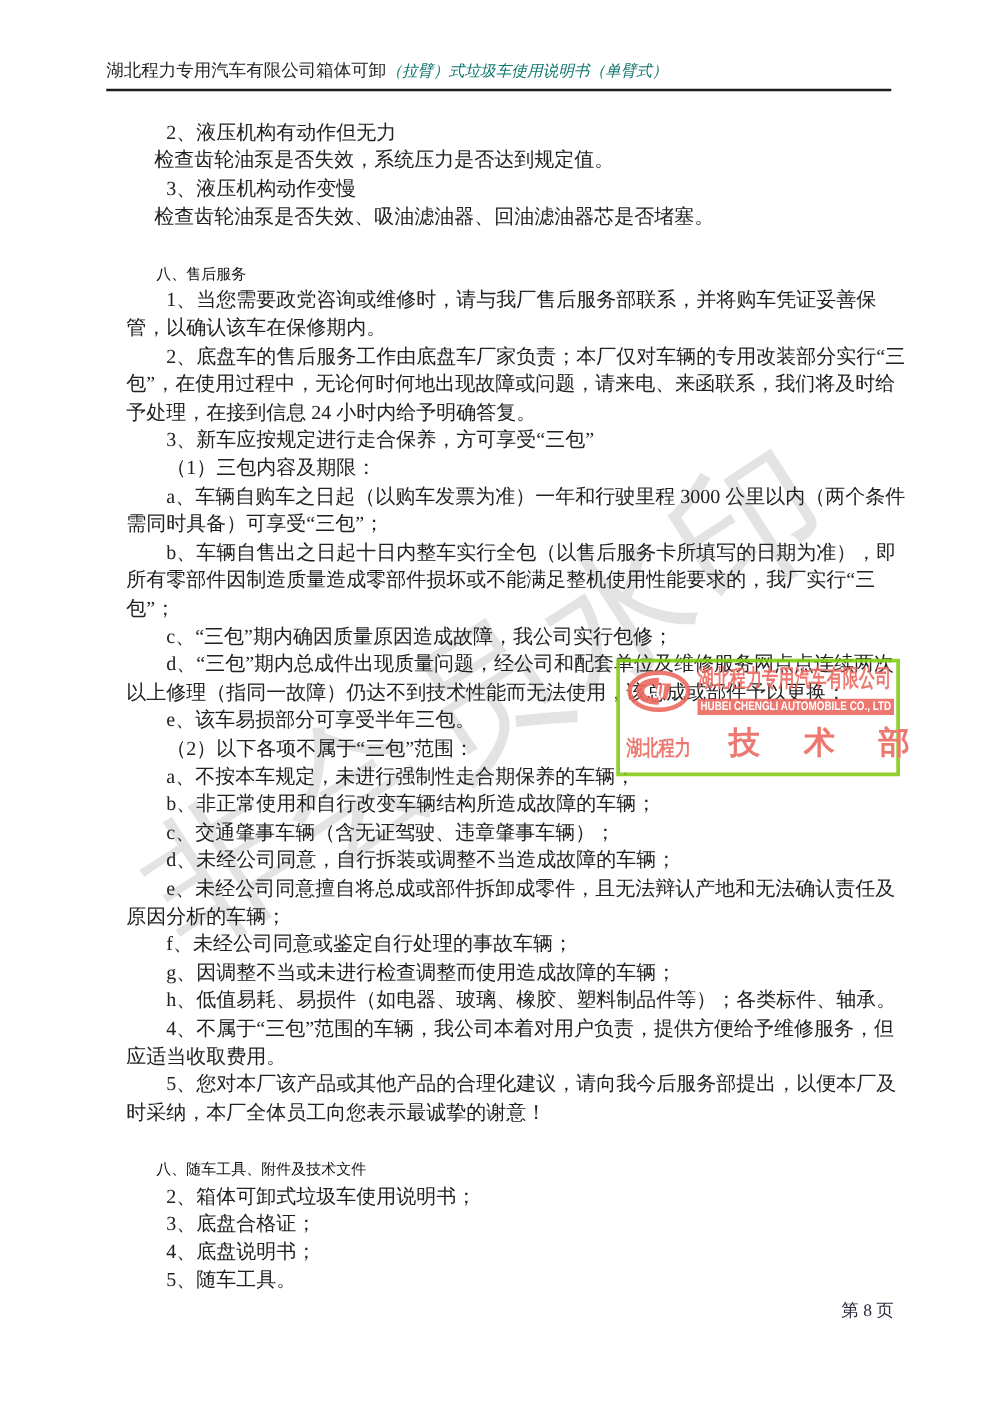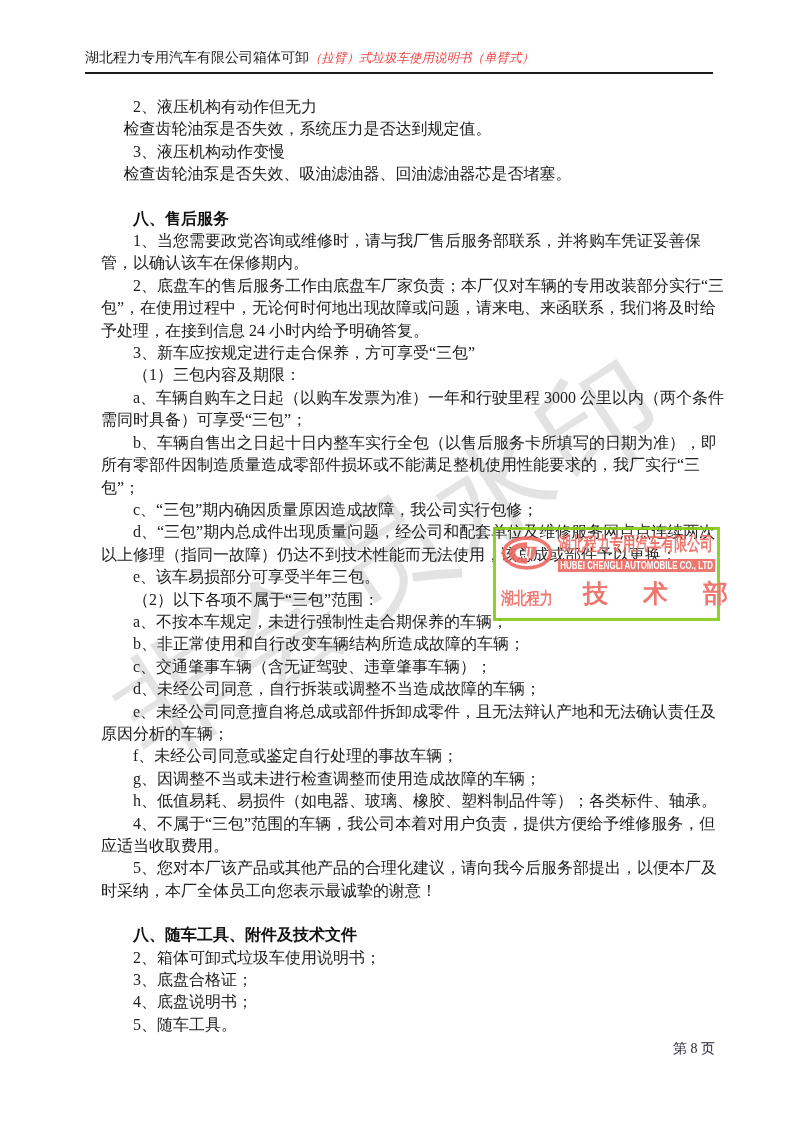--- a/index.html
+++ b/index.html
@@ -18,31 +18,31 @@
     transform:rotate(-33deg);
     pointer-events:none; white-space:nowrap;
     font-family:"Liberation Serif","DejaVu Serif",serif;
   }
   
   .page-header {
     position:absolute; left:85px; top:48px; width:628px; z-index:1;
     border-bottom:2px solid #1c1c1c; padding-bottom:5px;
   }
   .ht-main { font-size:14px; color:#242424; }
-  .ht-sub  { font-size:12.5px; font-style:italic; color:#ef4444; }
+  .ht-sub  { font-size:12.5px; font-style:italic; color:#0f766e; }
   
   .doc-body {
     position:absolute; left:85px; top:96px; width:628px; z-index:1;
     font-size:16px; line-height:22.4px;margin-left:16px;
   }
   .doc-body p { margin:0; text-indent:2em; }
   .doc-body p.note { text-indent:1.4em; }
   .doc-body p.heading {
     font-family:"Liberation Sans","DejaVu Sans",sans-serif;
-    font-weight:bold; font-size:16px; color:#111;
+    font-weight:normal; font-size:12px; color:#111;
   }
   .doc-body p.gap { margin-top:22px; }
   
   .stamp {
     position:absolute; left:493px; top:527px; width:227px; height:94px;
     z-index:2; color:#ec6a60; opacity:.9;
     border:3px solid #84cc16; box-sizing:border-box;
     font-family:"Liberation Sans","DejaVu Sans",sans-serif;
   }
   .stamp-top { position:absolute; left:4px; top:3px; display:flex; align-items:flex-start; }

